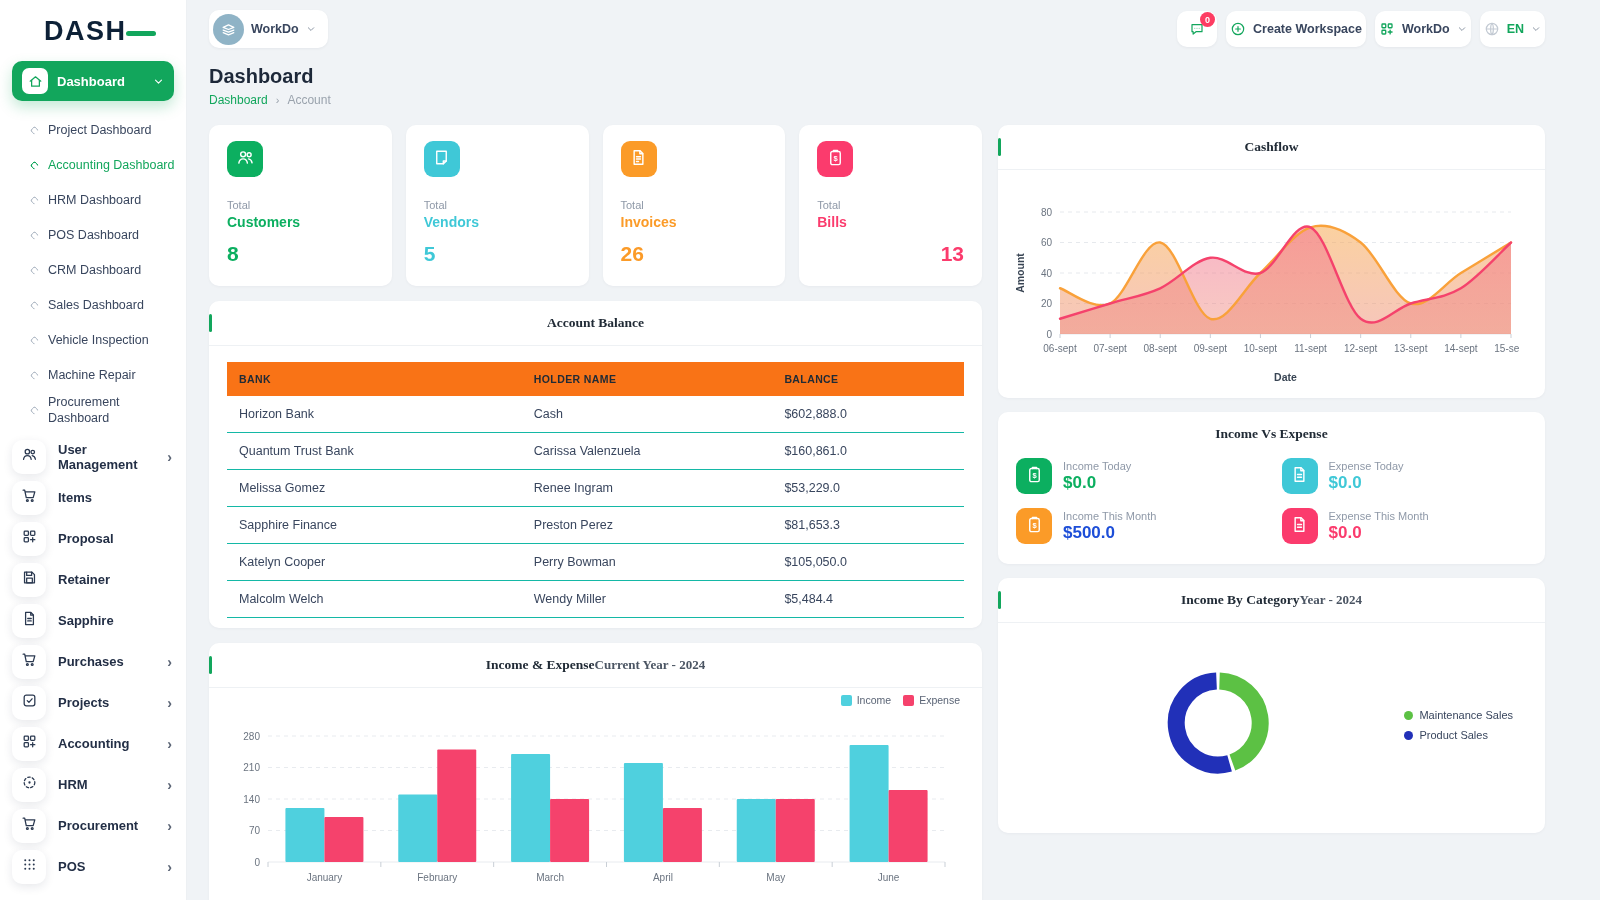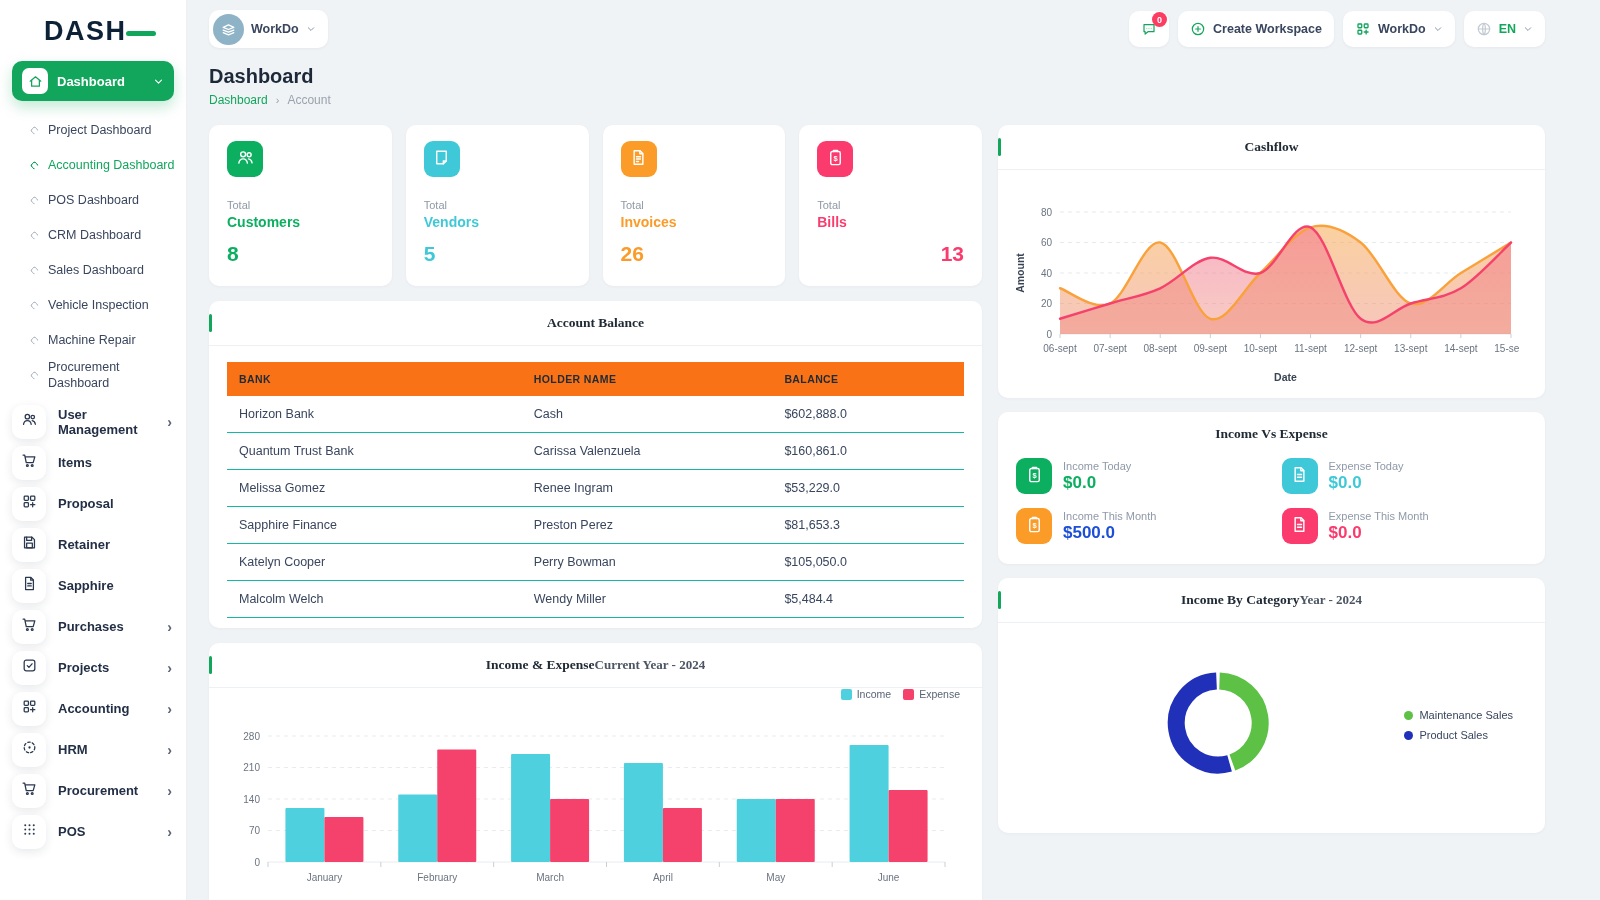--- a/index.html
+++ b/index.html
@@ -36,21 +36,21 @@
   .tile { width:34px; height:34px; border-radius:10px; background:#fff; color:#2b3950;
     box-shadow:0 3px 10px rgba(25,39,70,.10); display:flex; align-items:center; justify-content:center; flex:none; }
   .tile svg { width:17px; height:17px; }
   .nav-label { font-size:13px; font-weight:600; color:#232f46; margin-left:12px; flex:1; }
   .chev-r { color:#5a6475; font-size:14px; font-weight:700; line-height:1; }
 
   
   .main { flex:1; padding:0 55px 0 22px; overflow:hidden; }
   .topbar { height:44px; margin-top:7px; display:flex; align-items:center; justify-content:space-between; }
   .pill { background:#fff; border-radius:10px; height:36px; display:flex; align-items:center;
-    padding:0 12px; gap:7px; font-size:12.5px; font-weight:600; color:#39465e; cursor:pointer;
+    padding:0 4px; gap:7px; font-size:12.5px; font-weight:600; color:#39465e; cursor:pointer;
     box-shadow:0 1px 3px rgba(16,24,40,.05); }
   .ws-pill { height:38px; padding:0 12px 0 4px; }
   .ws-avatar { width:31px; height:31px; border-radius:50%; background:#8fb3c6; color:#fff;
     display:flex; align-items:center; justify-content:center; }
   .ws-avatar svg { width:17px; height:17px; }
   .tb-right { display:flex; gap:9px; align-items:center; }
   .chat-pill { width:40px; justify-content:center; position:relative; padding:0; }
   .chat-pill .ic { color:#12a65c; }
   .chat-pill .ic svg { width:19px; height:19px; }
   .badge { position:absolute; top:1px; right:2px; min-width:15px; height:15px; border-radius:8px;
@@ -96,21 +96,21 @@
   .panel-body { padding:16px 18px 10px; }
   table.ab { width:100%; border-collapse:collapse; }
   table.ab th { background:#f97316; text-align:left; font-size:10.5px; letter-spacing:.4px; color:#212b36;
     padding:11px 12px; font-weight:700; }
   table.ab td { font-size:12.5px; color:#39465e; padding:11px 12px; border-bottom:1px solid #14b8a6; }
   table.ab tr td:first-child, table.ab tr th:first-child { width:40%; }
   table.ab tr td:nth-child(2), table.ab tr th:nth-child(2) { width:34%; }
 
   
   .chart-wrap { position:relative; padding:12px 14px 6px; }
-  .legend { position:absolute; top:0; right:22px; display:flex; gap:12px; align-items:center; }
+  .legend { position:absolute; top:6px; right:22px; display:flex; gap:12px; align-items:center; }
   .legend-item { display:flex; gap:5px; align-items:center; font-size:10.5px; color:#5a6475; }
   .legend-swatch { width:11px; height:11px; border-radius:2px; }
   .tick { font-size:10px; fill:#6b7480; }
   .axis-title { font-size:10.5px; fill:#394554; font-weight:700; }
 
   
   .ive-grid { display:grid; grid-template-columns:1fr 1fr; gap:14px 20px; padding:10px 18px 20px; }
   .ive-item { display:flex; align-items:center; gap:11px; }
   .ive-tile { width:36px; height:36px; border-radius:9px; color:#fff; display:flex; align-items:center; justify-content:center; flex:none; }
   .ive-tile svg { width:19px; height:19px; }
@@ -147,20 +147,24 @@
         </span>
     </div>
     <div class="submenu" id="submenu">
         <div class="sub-item">
           <span class="bullet"></span>
           <span class="sub-label">Project Dashboard</span>
         </div>
         <div class="sub-item active">
           <span class="bullet"></span>
           <span class="sub-label">Accounting Dashboard</span>
+        </div>
+        <div class="sub-item">
+          <span class="bullet"></span>
+          <span class="sub-label">HRM Dashboard</span>
         </div>
         <div class="sub-item">
           <span class="bullet"></span>
           <span class="sub-label">POS Dashboard</span>
         </div>
         <div class="sub-item">
           <span class="bullet"></span>
           <span class="sub-label">CRM Dashboard</span>
         </div>
         <div class="sub-item">

